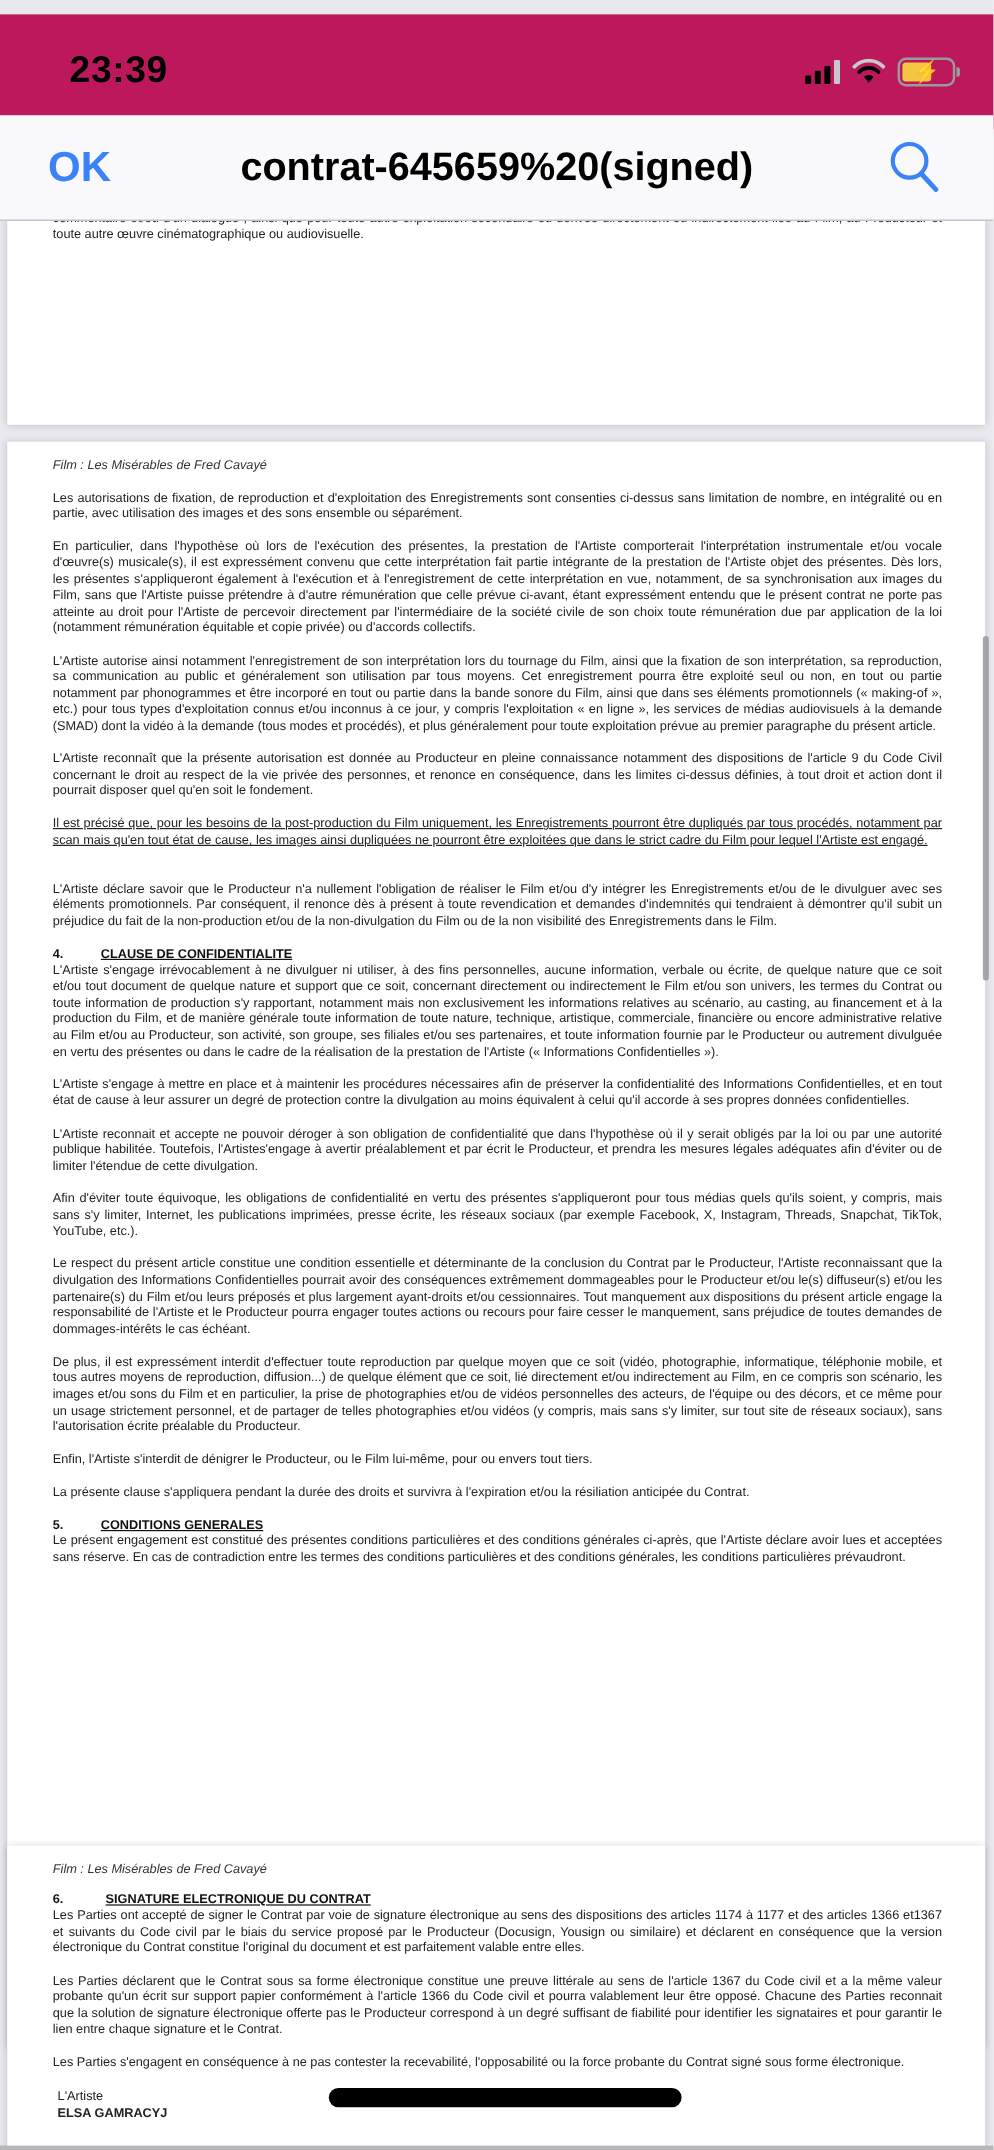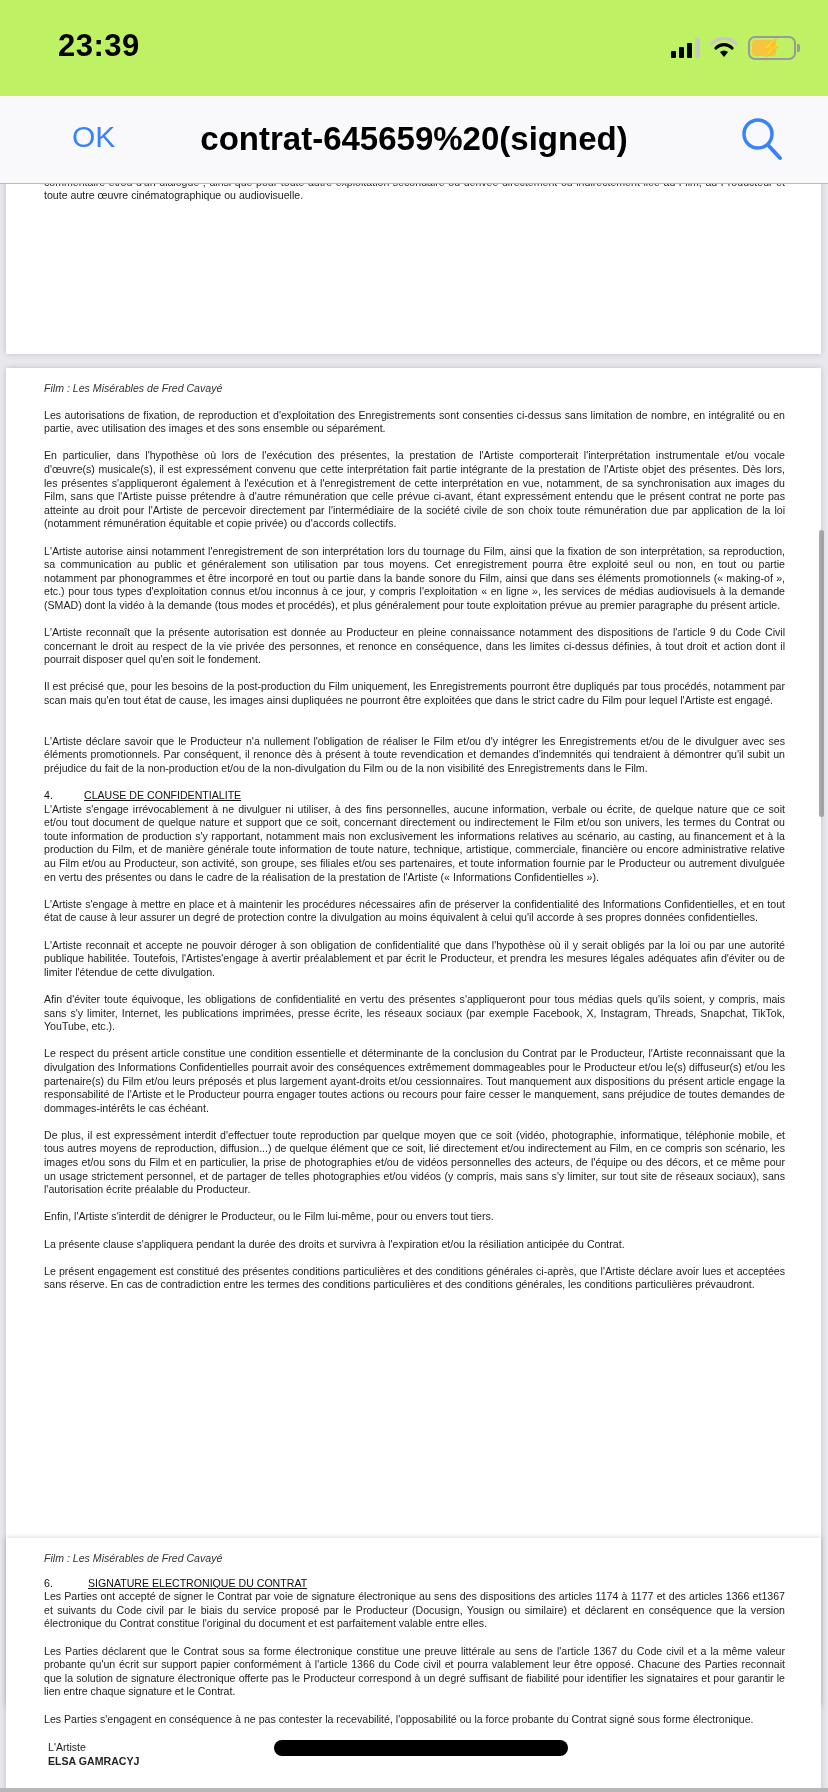--- a/index.html
+++ b/index.html
@@ -1,40 +1,40 @@
 <!DOCTYPE html>
 <html><head>
 <meta charset="utf-8">
 <style>
   * { box-sizing: border-box; margin: 0; padding: 0; }
   html, body { width: 828px; height: 1792px; overflow: hidden; background: #e9e8ee; }
   body { position: relative; font-family: "Liberation Sans", sans-serif; }
 
-  .status-bar { position: absolute; top: 0; left: 0; width: 828px; height: 96px; background: #bef264; z-index: 5; }
+  .status-bar { position: absolute; top: 12px; left: 0; width: 828px; height: 96px; background: #be185d; z-index: 5; }
   .time { position: absolute; left: 58px; top: 28px; font-size: 31px; font-weight: 600; color: #000; letter-spacing: 0.5px; }
   .sb-icons { position: absolute; right: 32px; top: 36px; display: flex; align-items: center; gap: 10px; }
   .signal { display: flex; align-items: flex-end; gap: 3px; height: 20px; }
   .signal span { width: 5px; background: #000; border-radius: 1px; }
   .signal span.dim { background: #c8c8cc; }
   .battery { width: 48px; height: 24px; border: 2px solid #9a9a9e; border-radius: 7px; position: relative; padding: 2px; }
   .battery .fill { width: 60%; height: 100%; background: #f5c542; border-radius: 3px; }
   .battery .bolt { position: absolute; left: 50%; top: 50%; transform: translate(-50%,-50%); font-size: 18px; line-height: 1; color: #000; }
   .battery:after { content: ""; position: absolute; right: -6px; top: 6px; width: 3px; height: 8px; background: #9a9a9e; border-radius: 0 2px 2px 0; }
 
   .nav-bar { position: absolute; top: 96px; left: 0; width: 828px; height: 88px; background: #f9f9fb; border-bottom: 1px solid #b9b9bd; z-index: 5; }
-  .ok-btn { position: absolute; left: 40px; top: 24px; font-size: 30px; color: #3a82f7; font-weight: 400; margin-left: 32px; }
+  .ok-btn { position: absolute; left: 40px; top: 24px; font-size: 35px; color: #3a82f7; font-weight: 700; }
   .nav-title { position: absolute; left: 0; width: 828px; top: 24px; text-align: center; font-size: 33px; font-weight: 600; color: #000; }
   .search-btn { position: absolute; right: 44px; top: 20px; width: 44px; height: 46px; }
 
   .viewer { position: absolute; top: 184px; left: 0; width: 828px; height: 1608px; overflow: hidden; }
   .page { position: absolute; left: 6px; width: 815px; background: #fff; box-shadow: 0 0 6px rgba(0,0,0,0.18); }
   .page-inner { padding: 0 36px 0 38px; font-family: "Liberation Sans", sans-serif; font-size: 10.6px; line-height: 13.6px; color: #222; }
   .page-inner p { text-align: justify; margin-bottom: 13.6px; }
   .film { font-style: italic; color: #333; margin-bottom: 13px; }
-  .sec-title { font-weight: normal; text-decoration: underline; color: #111; }
+  .sec-title { font-weight: bold; text-decoration: underline; color: #111; }
   .sec-title .num { display: inline-block; width: 40px; }
   .page-num { position: absolute; left: 0; width: 100%; text-align: center; font-size: 9px; color: #333; }
   .page-num b { font-weight: bold; }
 
   .sig-row { display: flex; justify-content: space-between; position: relative; flex-direction: column; }
   .sig-col { font-size: 10.6px; line-height: 14px; }
   .sig-name { font-weight: bold; }
   .redaction { position: absolute; left: 230px; top: 0px; width: 294px; height: 16px; background: #000; border-radius: 8px; }
 
   .scrollbar { position: absolute; right: 4px; top: 530px; width: 5px; height: 287px; background: #8e8e93; border-radius: 3px; opacity: 0.75; z-index: 6; }
@@ -83,35 +83,38 @@
     </div>
   </div>
 
   <div class="page" style="top:184px; height:1338px;">
     <div class="page-inner" style="padding-top:14px;">
       <div class="film">Film : Les Misérables de Fred Cavayé</div>
       <p>Les autorisations de fixation, de reproduction et d'exploitation des Enregistrements sont consenties ci-dessus sans limitation de nombre, en intégralité ou en partie, avec utilisation des images et des sons ensemble ou séparément.</p>
       <p>En particulier, dans l'hypothèse où lors de l'exécution des présentes, la prestation de l'Artiste comporterait l'interprétation instrumentale et/ou vocale d'œuvre(s) musicale(s), il est expressément convenu que cette interprétation fait partie intégrante de la prestation de l'Artiste objet des présentes. Dès lors, les présentes s'appliqueront également à l'exécution et à l'enregistrement de cette interprétation en vue, notamment, de sa synchronisation aux images du Film, sans que l'Artiste puisse prétendre à d'autre rémunération que celle prévue ci-avant, étant expressément entendu que le présent contrat ne porte pas atteinte au droit pour l'Artiste de percevoir directement par l'intermédiaire de la société civile de son choix toute rémunération due par application de la loi (notamment rémunération équitable et copie privée) ou d'accords collectifs.</p>
       <p>L'Artiste autorise ainsi notamment l'enregistrement de son interprétation lors du tournage du Film, ainsi que la fixation de son interprétation, sa reproduction, sa communication au public et généralement son utilisation par tous moyens. Cet enregistrement pourra être exploité seul ou non, en tout ou partie notamment par phonogrammes et être incorporé en tout ou partie dans la bande sonore du Film, ainsi que dans ses éléments promotionnels (« making-of », etc.) pour tous types d'exploitation connus et/ou inconnus à ce jour, y compris l'exploitation « en ligne », les services de médias audiovisuels à la demande (SMAD) dont la vidéo à la demande (tous modes et procédés), et plus généralement pour toute exploitation prévue au premier paragraphe du présent article.</p>
       <p>L'Artiste reconnaît que la présente autorisation est donnée au Producteur en pleine connaissance notamment des dispositions de l'article 9 du Code Civil concernant le droit au respect de la vie privée des personnes, et renonce en conséquence, dans les limites ci-dessus définies, à tout droit et action dont il pourrait disposer quel qu'en soit le fondement.</p>
-      <p style="margin-bottom:27px;">Il est précisé que, pour les besoins de la post-production du Film uniquement, les Enregistrements pourront être dupliqués par tous procédés, notamment par scan mais qu'en tout état de cause, les images ainsi dupliquées ne pourront être exploitées que dans le strict cadre du Film pour lequel l'Artiste est engagé.</p>
+      <p style="margin-bottom:27px;text-decoration:underline;">Il est précisé que, pour les besoins de la post-production du Film uniquement, les Enregistrements pourront être dupliqués par tous procédés, notamment par scan mais qu'en tout état de cause, les images ainsi dupliquées ne pourront être exploitées que dans le strict cadre du Film pour lequel l'Artiste est engagé.</p>
       <p>L'Artiste déclare savoir que le Producteur n'a nullement l'obligation de réaliser le Film et/ou d'y intégrer les Enregistrements et/ou de le divulguer avec ses éléments promotionnels. Par conséquent, il renonce dès à présent à toute revendication et demandes d'indemnités qui tendraient à démontrer qu'il subit un préjudice du fait de la non-production et/ou de la non-divulgation du Film ou de la non visibilité des Enregistrements dans le Film.</p>
 
       <div class="sec-title">
         <span class="num">4.</span><span>CLAUSE DE CONFIDENTIALITE</span>
       </div>
       <p>L'Artiste s'engage irrévocablement à ne divulguer ni utiliser, à des fins personnelles, aucune information, verbale ou écrite, de quelque nature que ce soit et/ou tout document de quelque nature et support que ce soit, concernant directement ou indirectement le Film et/ou son univers, les termes du Contrat ou toute information de production s'y rapportant, notamment mais non exclusivement les informations relatives au scénario, au casting, au financement et à la production du Film, et de manière générale toute information de toute nature, technique, artistique, commerciale, financière ou encore administrative relative au Film et/ou au Producteur, son activité, son groupe, ses filiales et/ou ses partenaires, et toute information fournie par le Producteur ou autrement divulguée en vertu des présentes ou dans le cadre de la réalisation de la prestation de l'Artiste (« Informations Confidentielles »).</p>
       <p>L'Artiste s'engage à mettre en place et à maintenir les procédures nécessaires afin de préserver la confidentialité des Informations Confidentielles, et en tout état de cause à leur assurer un degré de protection contre la divulgation au moins équivalent à celui qu'il accorde à ses propres données confidentielles.</p>
       <p>L'Artiste reconnait et accepte ne pouvoir déroger à son obligation de confidentialité que dans l'hypothèse où il y serait obligés par la loi ou par une autorité publique habilitée. Toutefois, l'Artistes'engage à avertir préalablement et par écrit le Producteur, et prendra les mesures légales adéquates afin d'éviter ou de limiter l'étendue de cette divulgation.</p>
       <p>Afin d'éviter toute équivoque, les obligations de confidentialité en vertu des présentes s'appliqueront pour tous médias quels qu'ils soient, y compris, mais sans s'y limiter, Internet, les publications imprimées, presse écrite, les réseaux sociaux (par exemple Facebook, X, Instagram, Threads, Snapchat, TikTok, YouTube, etc.).</p>
       <p>Le respect du présent article constitue une condition essentielle et déterminante de la conclusion du Contrat par le Producteur, l'Artiste reconnaissant que la divulgation des Informations Confidentielles pourrait avoir des conséquences extrêmement dommageables pour le Producteur et/ou le(s) diffuseur(s) et/ou les partenaire(s) du Film et/ou leurs préposés et plus largement ayant-droits et/ou cessionnaires. Tout manquement aux dispositions du présent article engage la responsabilité de l'Artiste et le Producteur pourra engager toutes actions ou recours pour faire cesser le manquement, sans préjudice de toutes demandes de dommages-intérêts le cas échéant.</p>
       <p>De plus, il est expressément interdit d'effectuer toute reproduction par quelque moyen que ce soit (vidéo, photographie, informatique, téléphonie mobile, et tous autres moyens de reproduction, diffusion...) de quelque élément que ce soit, lié directement et/ou indirectement au Film, en ce compris son scénario, les images et/ou sons du Film et en particulier, la prise de photographies et/ou de vidéos personnelles des acteurs, de l'équipe ou des décors, et ce même pour un usage strictement personnel, et de partager de telles photographies et/ou vidéos (y compris, mais sans s'y limiter, sur tout site de réseaux sociaux), sans l'autorisation écrite préalable du Producteur.</p>
       <p>Enfin, l'Artiste s'interdit de dénigrer le Producteur, ou le Film lui-même, pour ou envers tout tiers.</p>
       <p>La présente clause s'appliquera pendant la durée des droits et survivra à l'expiration et/ou la résiliation anticipée du Contrat.</p>
 
+      <div class="sec-title">
+        <span class="num">5.</span><span>CONDITIONS GENERALES</span>
+      </div>
       <p>Le présent engagement est constitué des présentes conditions particulières et des conditions générales ci-après, que l'Artiste déclare avoir lues et acceptées sans réserve. En cas de contradiction entre les termes des conditions particulières et des conditions générales, les conditions particulières prévaudront.</p>
     </div>
     <div class="page-num" style="top:1306px;">
       <span>Page </span><b>3</b><span> sur </span><b>8</b>
     </div>
   </div>
 
   <div class="page" style="top:1354px; height:300px;">
     <div class="page-inner" style="padding-top:14px;">
       <div class="film" style="margin-bottom:11px;">Film : Les Misérables de Fred Cavayé</div>

